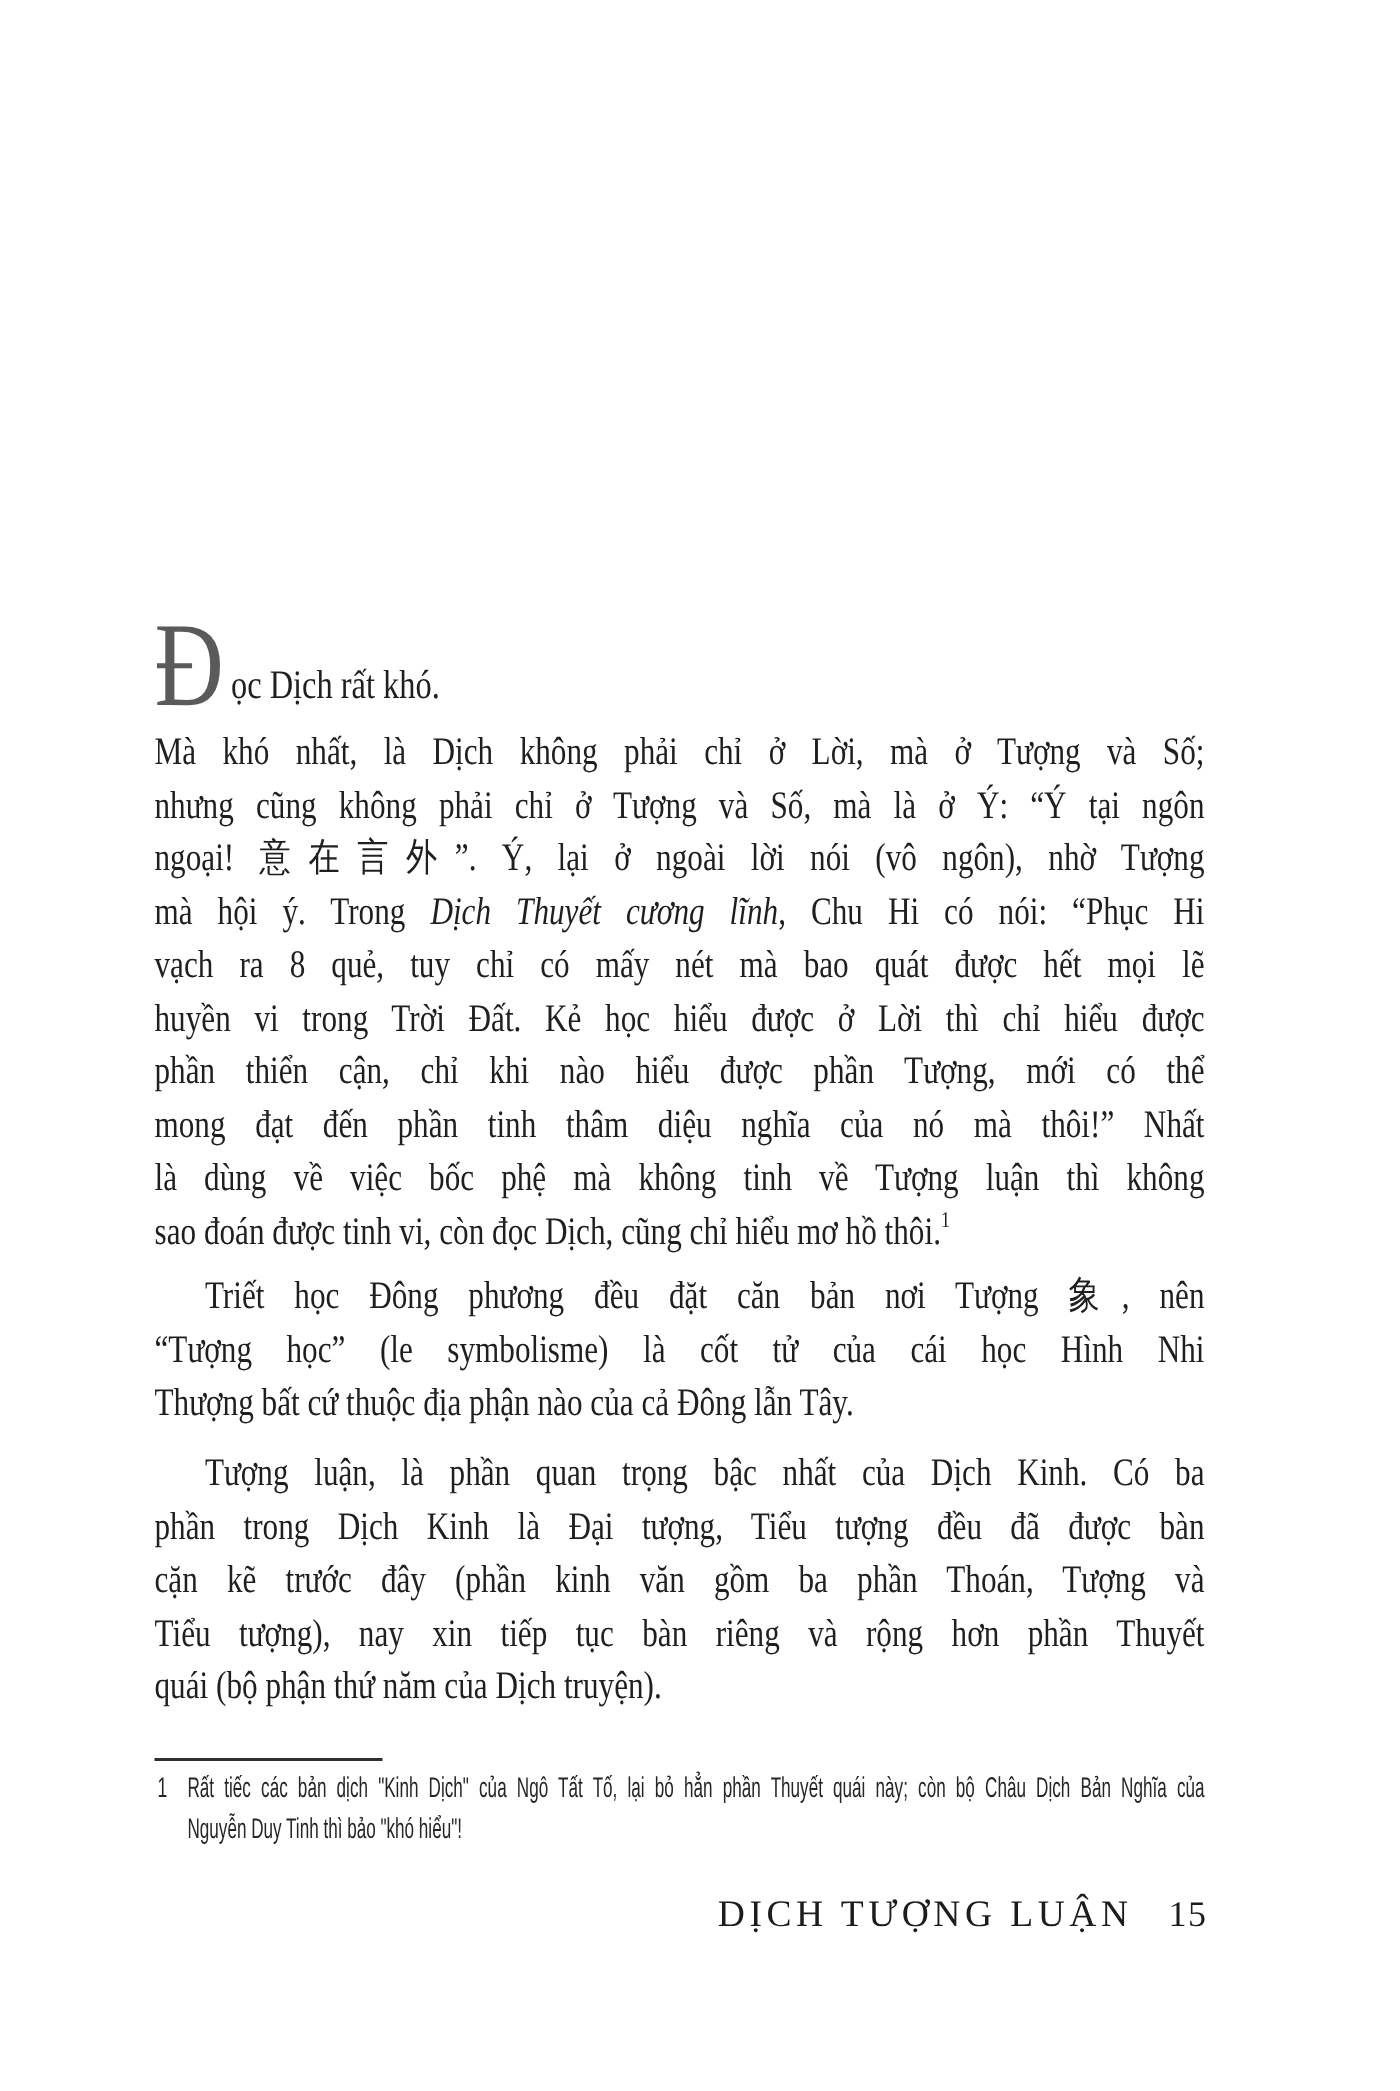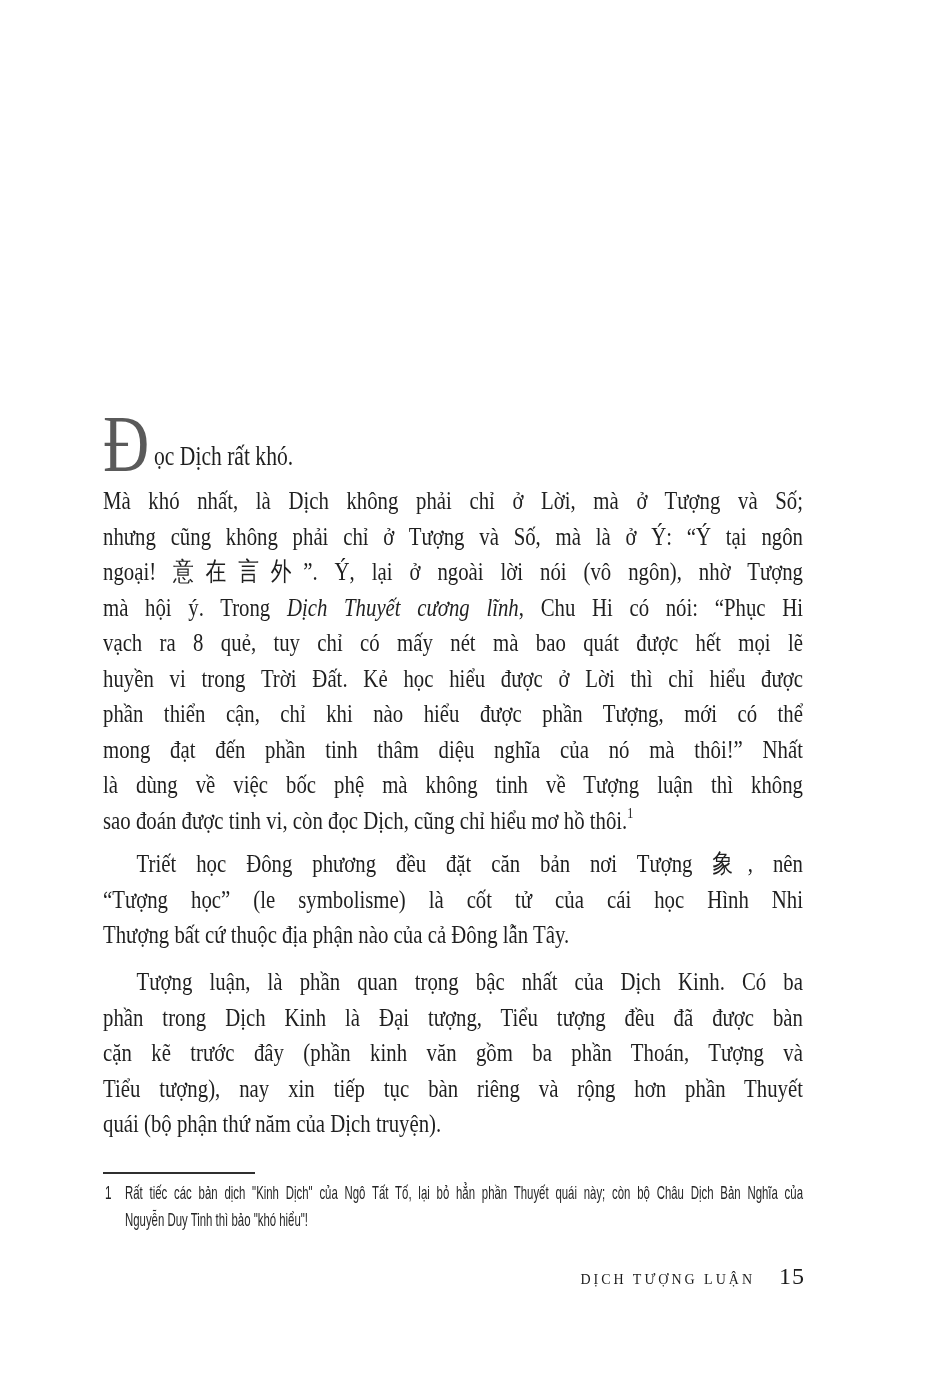--- a/index.html
+++ b/index.html
@@ -91,21 +91,21 @@
   .footer {
     position: absolute;
     top: 1263px;
     right: 128px;
     display: flex;
     align-items: baseline;
     gap: 24px;
     color: #1c1c1c;
   }
   .running-title {
-    font-size: 14px;
+    font-size: 25px;
     letter-spacing: 3px;
     white-space: nowrap;
   }
   .page-number {
     font-size: 24px;
     letter-spacing: 1px;
     text-align: center;
   }
 </style>
 </head>

